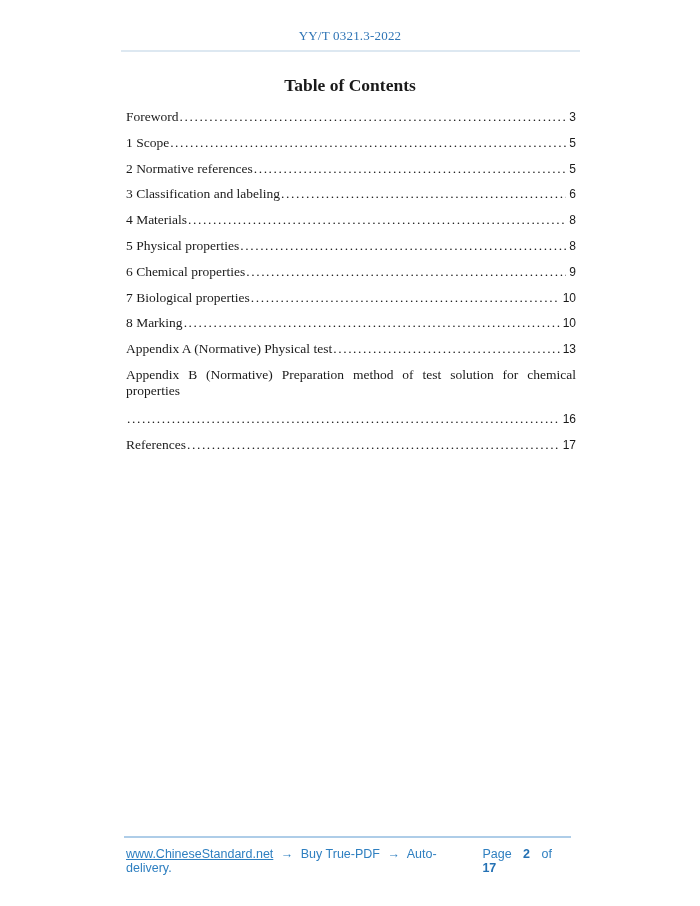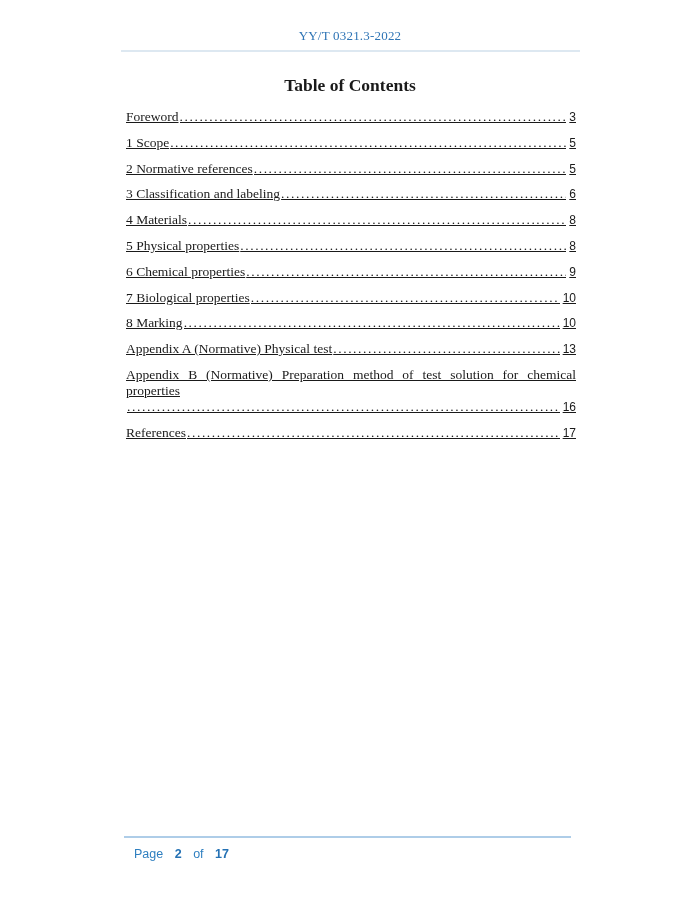--- a/index.html
+++ b/index.html
@@ -49,21 +49,21 @@
   
   .toc {
     position: absolute;
     top: 109px;
     left: 126px;
     right: 124px;
     list-style: none;
     font-size: 13.5px;
     color: #1a1a1a;
   }
-  .toc li { margin-bottom: 9.8px; text-decoration: underline; }
+  .toc li { margin-bottom: 9.8px; }
   .toc-row {
     display: flex;
     align-items: baseline;
     width: 100%;
   }
   .toc-label { white-space: nowrap; flex: 0 0 auto; }
   .dots {
     flex: 1 1 auto;
     overflow: hidden;
     white-space: nowrap;
@@ -76,21 +76,21 @@
   .pagenum {
     flex: 0 0 auto;
     font-family: "Liberation Sans", sans-serif;
     font-size: 12px;
     padding-left: 2px;
   }
   .label-full {
     width: 100%;
     text-align: justify;
     text-align-last: justify;
-    margin-bottom: 0;
+    margin-bottom: 12px;
   }
 
   
   .footer-rule {
     position: absolute;
     top: 836px;
     left: 124px;
     right: 129px;
     height: 2px;
     background: #aecde8;
@@ -206,20 +206,27 @@
         <span class="toc-label">References</span>
         <span class="dots"></span>
         <span class="pagenum">17</span>
       </div>
     </li>
   </ul>
 
   <div class="footer-rule"></div>
 
   <div class="footer">
+    <div class="footer-left">
+      <span class="site-link">www.ChineseStandard.net</span>
+      <span class="arrow">→</span>
+      <span>Buy True-PDF</span>
+      <span class="arrow">→</span>
+      <span>Auto-delivery.</span>
+    </div>
     <div class="footer-right">
       <span>Page</span>
       <span class="num-bold">2</span>
       <span>of</span>
       <span class="num-bold">17</span>
     </div>
   </div>
 
 </div>
 

